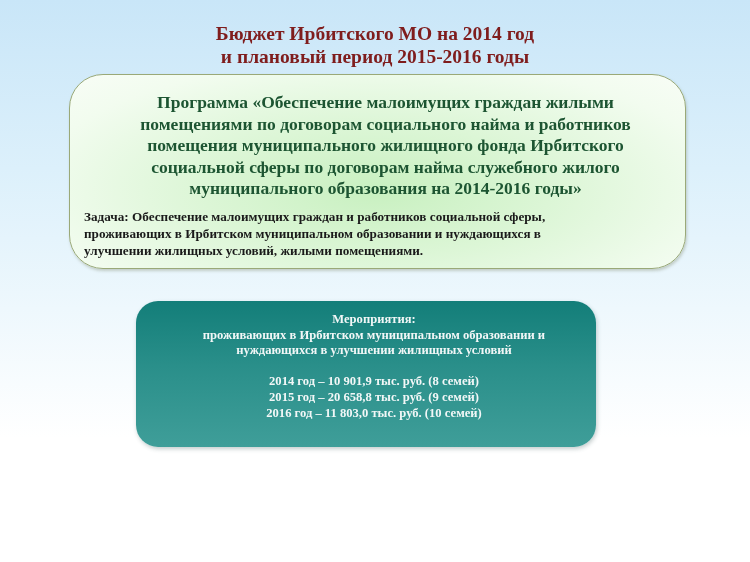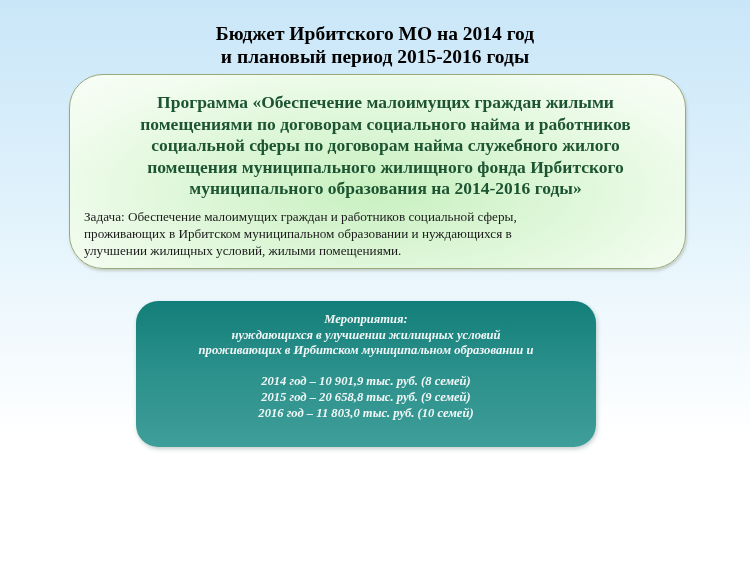--- a/index.html
+++ b/index.html
@@ -13,21 +13,21 @@
     overflow: hidden;
     background: linear-gradient(180deg, #c9e6f8 0%, #dcf0fb 30%, #eef8fd 55%, #ffffff 78%, #ffffff 100%);
     font-family: "Liberation Serif", serif;
   }
   .slide-title {
     position: absolute;
     left: 0;
     top: 22px;
     width: 750px;
     text-align: center;
-    color: #000000;
+    color: #7f1d1d;
     font-weight: bold;
     font-size: 19.5px;
     line-height: 23px;
   }
   .slide-title div { white-space: nowrap; }
 
   .program-box {
     position: absolute;
     left: 69px;
     top: 74px;
@@ -50,77 +50,76 @@
     font-size: 17.5px;
     line-height: 21.5px;
   }
   .program-title div { white-space: nowrap; }
   .task-text {
     position: absolute;
     left: 14px;
     top: 133px;
     width: 590px;
     color: #1a1a1a;
-    font-weight: normal;
+    font-weight: bold;
     font-size: 13.2px;
     line-height: 17px;
   }
   .task-text div { white-space: nowrap; }
 
   .measures-box {
     position: absolute;
     left: 136px;
     top: 301px;
     width: 460px;
     height: 146px;
     box-sizing: border-box;
     border-radius: 22px;
     background: linear-gradient(180deg, #137e79 0%, #2a8f8a 45%, #3f9e99 100%);
     box-shadow: 1px 2px 4px rgba(60,90,90,0.3);
   }
   .measures-text {
     position: absolute;
-    left: 0;
+    left: 8px;
     top: 11px;
     width: 100%;
     text-align: center;
     color: #f2f7f7;
-    font-style: italic;
     font-weight: bold;
     font-size: 12.6px;
     line-height: 15.6px;
   }
   .measures-text div { white-space: nowrap; min-height: 15.6px; }
 </style>
 </head>
 <body>
 
 <div class="slide-title">
   <div>Бюджет Ирбитского МО на 2014 год</div>
   <div>и плановый период 2015-2016 годы</div>
 </div>
 
 <div class="program-box">
   <div class="program-title">
     <div>Программа «Обеспечение малоимущих граждан жилыми</div>
     <div>помещениями по договорам социального найма и работников</div>
+    <div>помещения муниципального жилищного фонда Ирбитского</div>
     <div>социальной сферы по договорам найма служебного жилого</div>
-    <div>помещения муниципального жилищного фонда Ирбитского</div>
     <div>муниципального образования на 2014-2016 годы»</div>
   </div>
   <div class="task-text">
     <div>Задача: Обеспечение малоимущих граждан и работников социальной сферы,</div>
     <div>проживающих в Ирбитском муниципальном образовании  и нуждающихся в</div>
     <div>улучшении жилищных условий, жилыми помещениями.</div>
   </div>
 </div>
 
 <div class="measures-box">
   <div class="measures-text">
     <div>Мероприятия:</div>
+    <div>проживающих в Ирбитском муниципальном образовании и</div>
     <div>нуждающихся в улучшении жилищных условий</div>
-    <div>проживающих в Ирбитском муниципальном образовании и</div>
     <div></div>
     <div>2014 год – 10 901,9  тыс. руб. (8 семей)</div>
     <div>2015 год – 20 658,8 тыс. руб. (9 семей)</div>
     <div>2016 год – 11 803,0 тыс. руб.  (10 семей)</div>
   </div>
 </div>
 
 </body></html>

